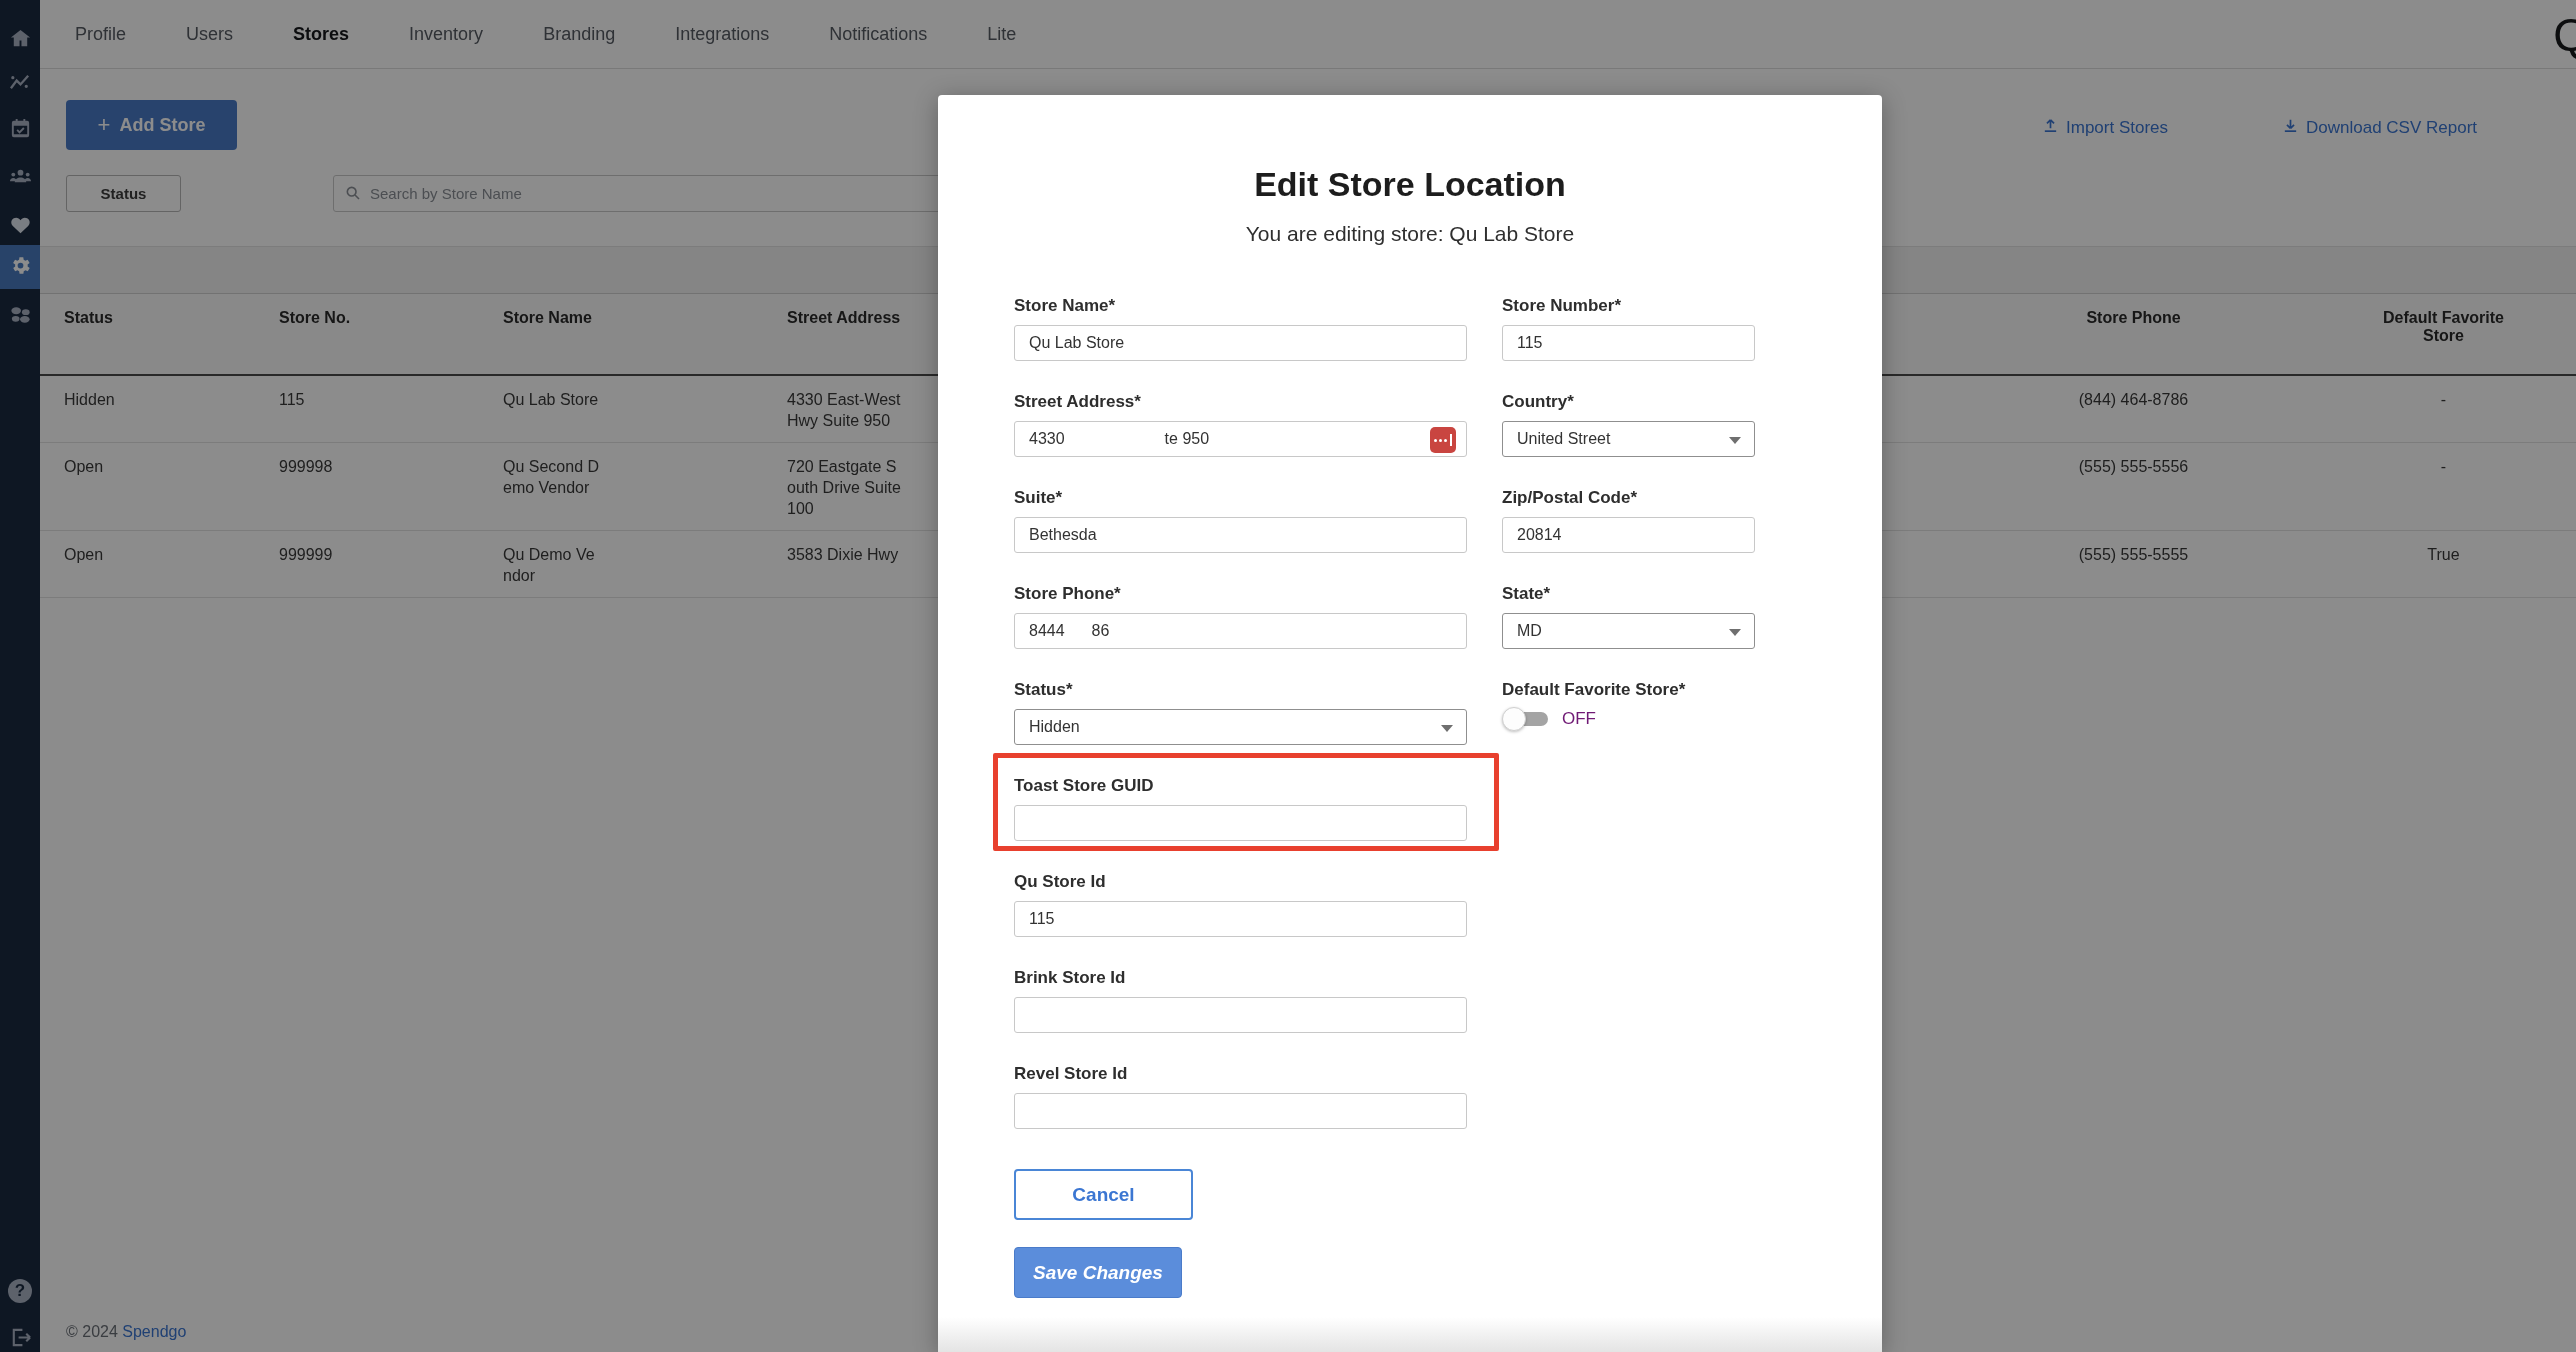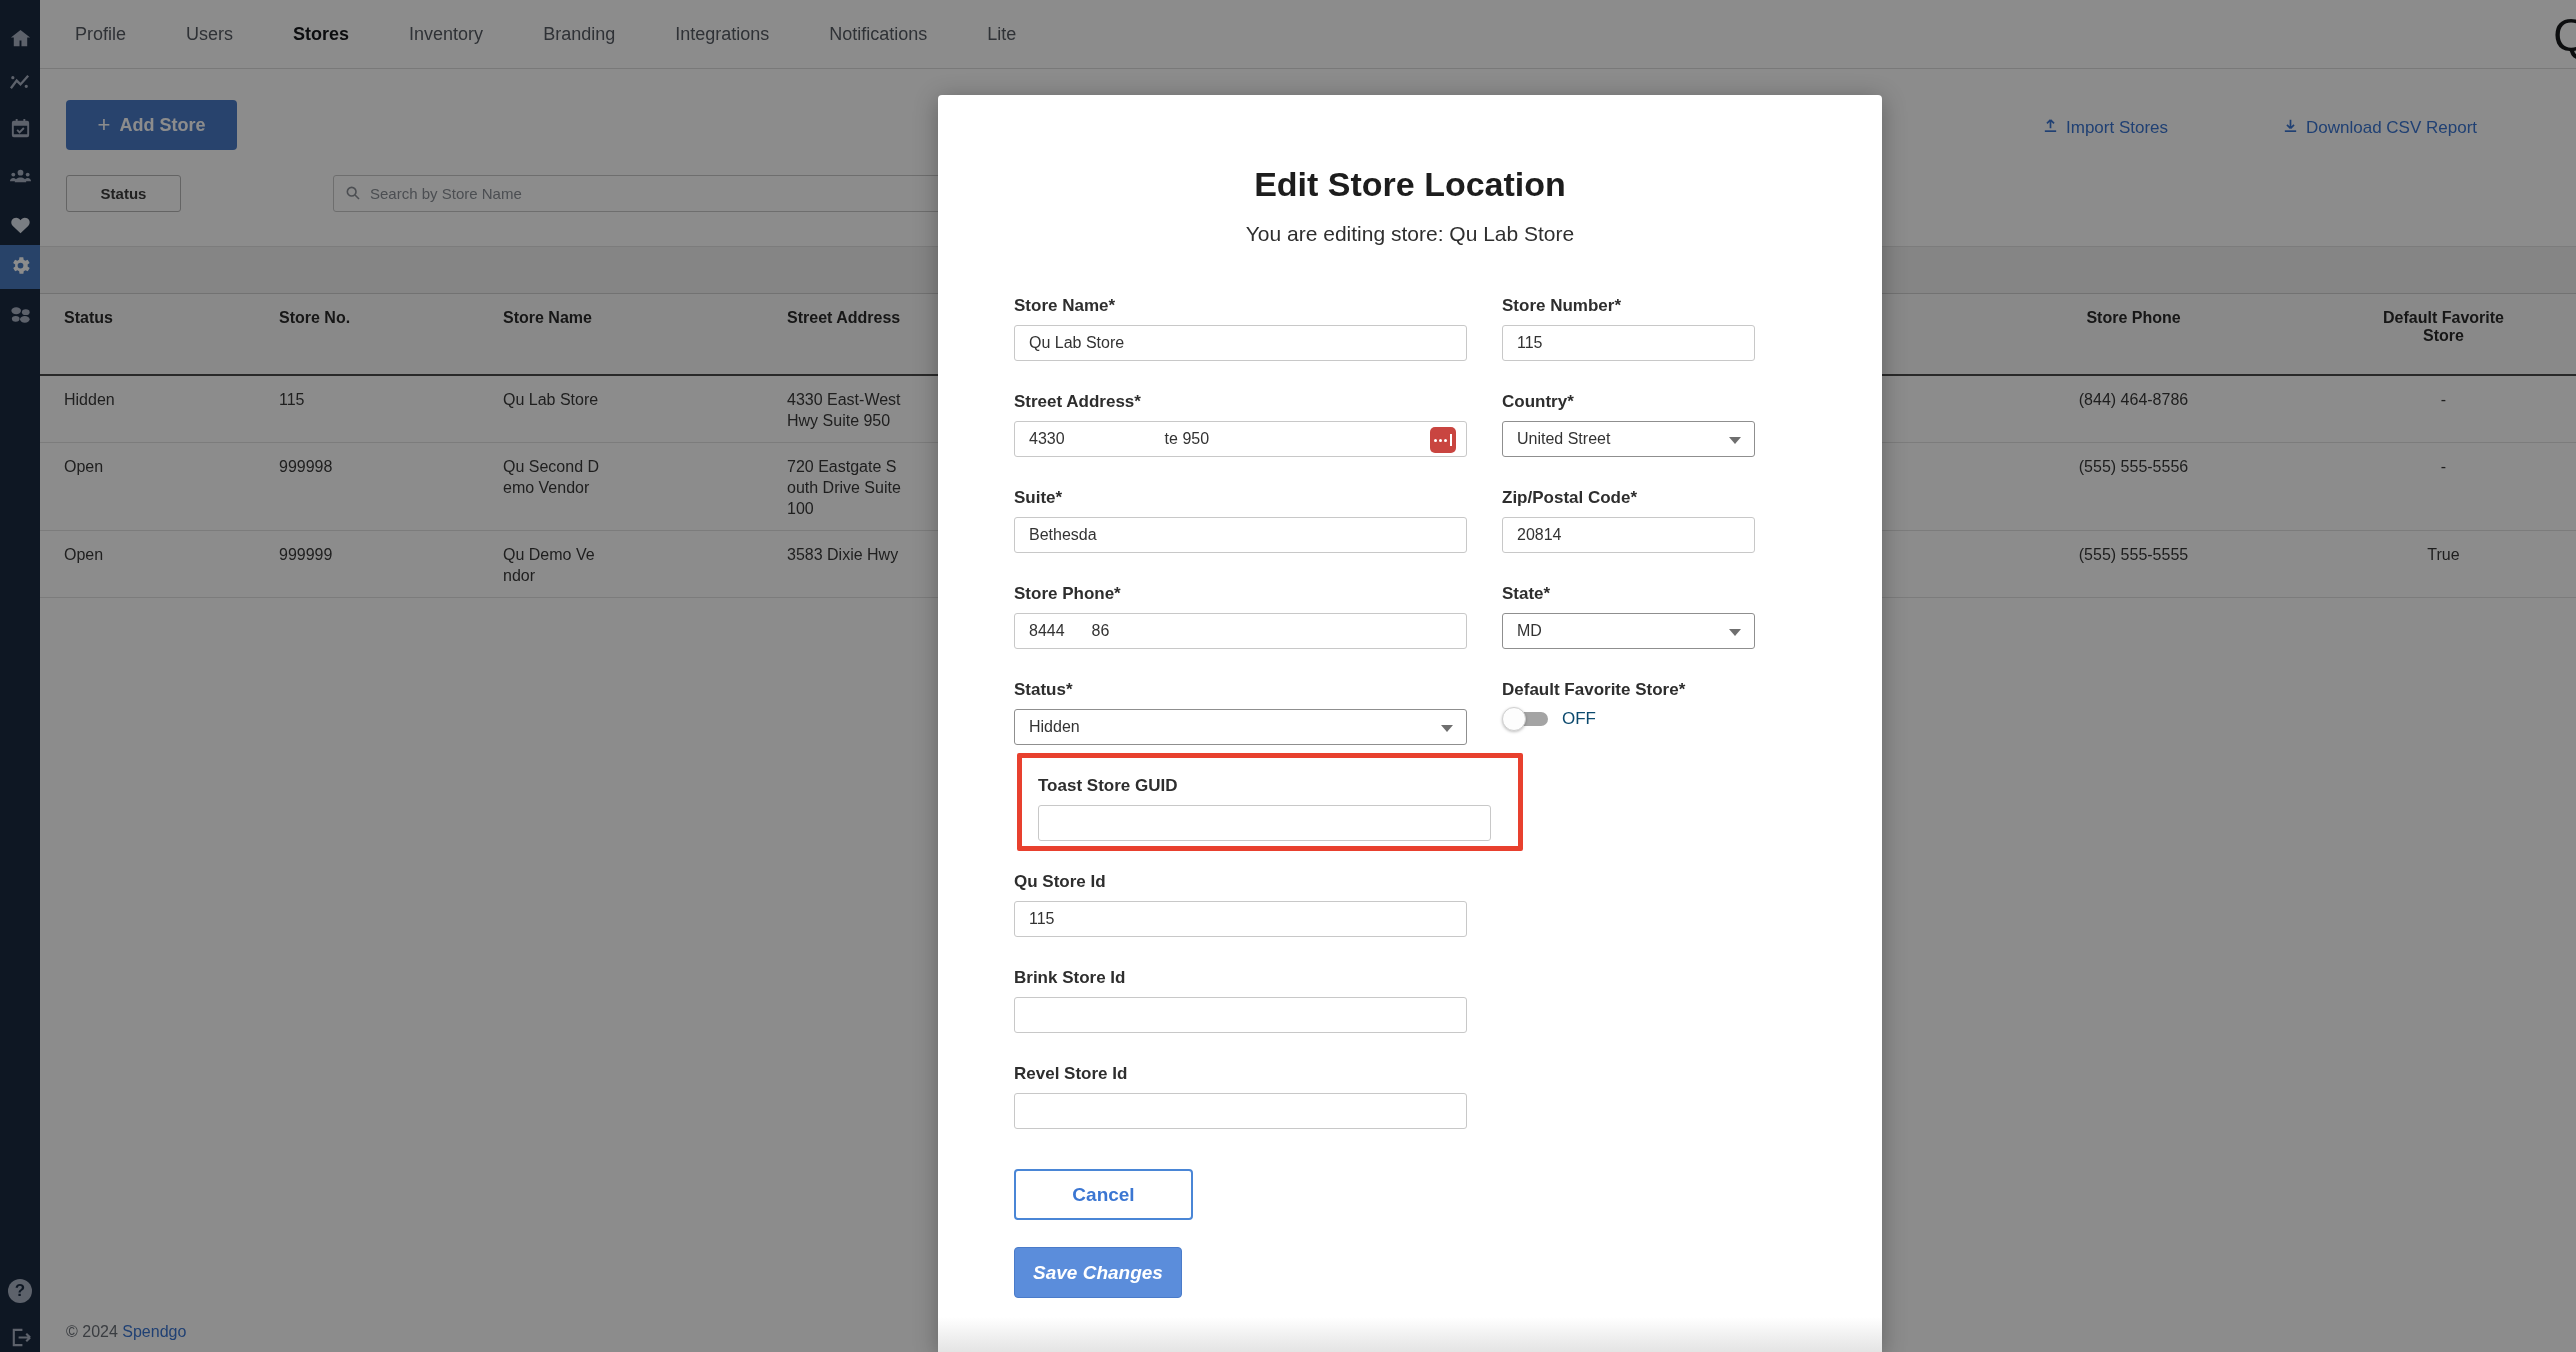--- a/index.html
+++ b/index.html
@@ -67,21 +67,21 @@
   .f-select .arrow { position:absolute; right:13px; top:15px; width:0; height:0; border-left:6px solid transparent; border-right:6px solid transparent; border-top:7px solid #6f6f6f; }
   .composite { position:relative; display:flex; align-items:center; }
   .gap-100 { width:100px; } .gap-27 { width:27px; }
   .autofill-icon { position:absolute; right:10px; top:5px; width:26px; height:26px; background:#c94540; border-radius:5px; display:flex; align-items:center; justify-content:center; gap:2px; cursor:pointer; }
   .autofill-icon .dot { width:3px; height:3px; background:#fff; border-radius:50%; }
   .autofill-icon .bar { width:2px; height:12px; background:#fff; margin-left:1px; }
   .toggle-row { display:flex; align-items:center; margin-top:8px; gap:14px; }
   .toggle { position:relative; width:46px; height:16px; cursor:pointer; }
   .toggle .track { position:absolute; left:4px; top:1px; width:42px; height:14px; background:#a4a4a4; border-radius:8px; }
   .toggle .knob { position:absolute; left:0; top:-4px; width:24px; height:24px; background:#fdfdfd; border:1px solid #d0d0d0; border-radius:50%; box-shadow:0 1px 3px rgba(0,0,0,0.25); }
-  .toggle-label { font-size:17px; color:#0c4a6e; }
+  .toggle-label { font-size:17px; color:#701a75; }
   .annotation-box { position:absolute; left:-21px; top:-23px; width:506px; height:98px; border:5px solid #e8402e; border-radius:2px; pointer-events:none; z-index:12; }
   .m-buttons { display:flex; justify-content:center; gap:27px; margin-top:40px; position:relative; z-index:2;flex-direction:column; }
   .btn-cancel { width:179px; height:51px; background:#fff; border:2px solid #4a86d6; border-radius:4px; color:#3b76d2; font-family:inherit; font-size:19px; font-weight:bold; cursor:pointer; }
   .btn-save { width:168px; height:51px; background:#5b8ddb; border:1px solid #4a7bc9; border-radius:4px; color:#fff; font-family:inherit; font-size:19px; font-weight:bold; cursor:pointer;font-style:italic; }
 </style>
 </head>
 <body>
 
 <div class="sidebar">
   <div class="side-icon" style="top:18px">
@@ -317,21 +317,21 @@
           <span class="toggle">
             <span class="track"></span>
             <span class="knob"></span>
           </span>
           <span class="toggle-label">OFF</span>
         </div>
       </div>
     </div>
 
 
-    <div class="f-row" style="position:relative;margin-left:24px;">
+    <div class="f-row" style="position:relative;">
       <div class="f-col-l">
         <label class="f-label">Toast Store GUID</label>
         <input class="f-input" value="" style="">
         <div class="annotation-box"></div>
       </div>
     </div>
 
     <div class="f-row">
       <div class="f-col-l">
         <label class="f-label">Qu Store Id</label>

